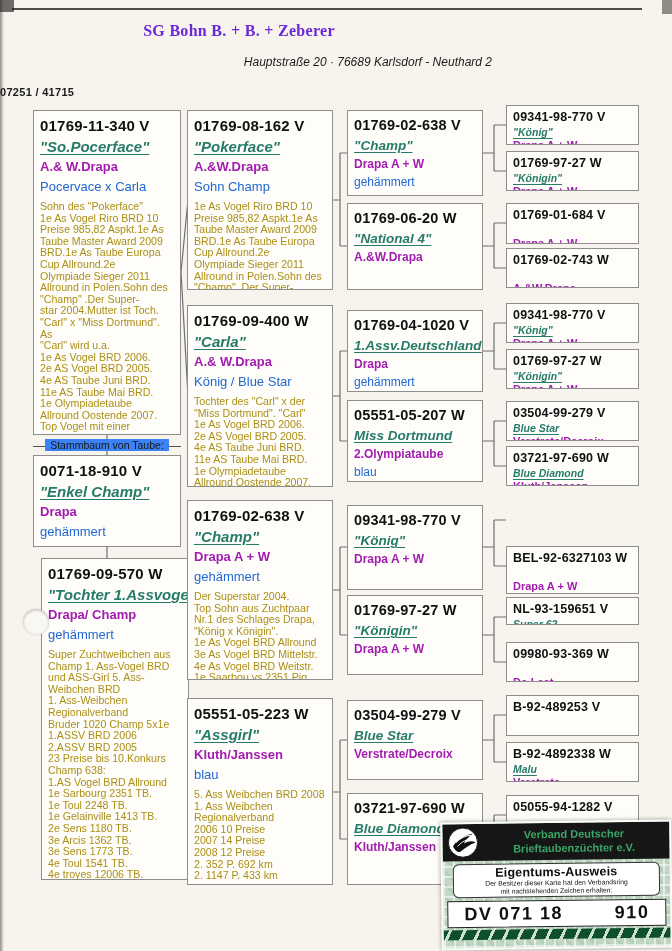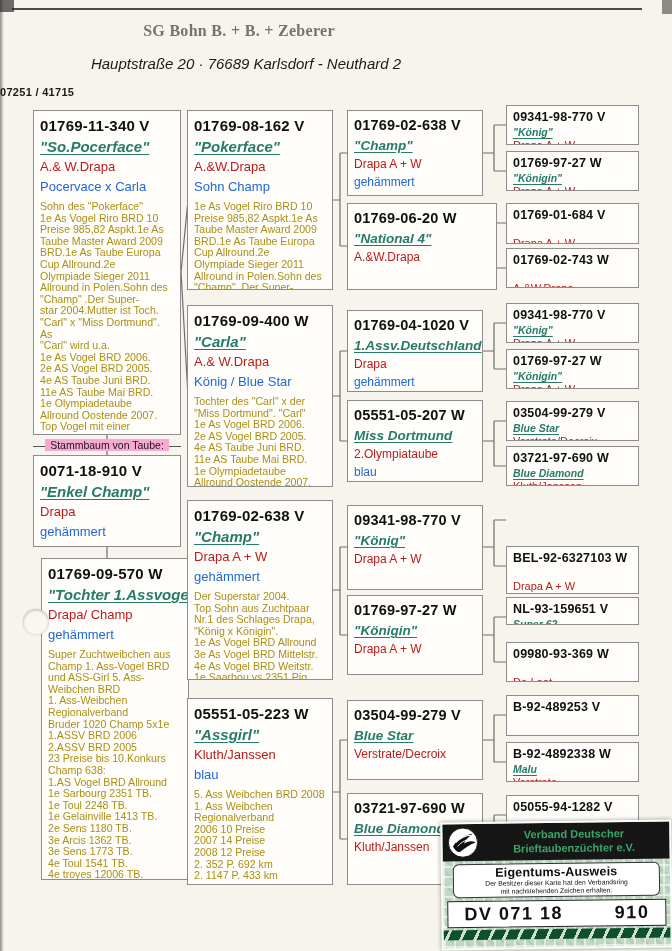--- a/index.html
+++ b/index.html
@@ -10,51 +10,51 @@
   .scan-top{position:absolute;left:12px;top:8px;width:630px;height:2px;background:#23221f;opacity:.8;z-index:3;}
   .scan-left{position:absolute;left:0;top:0;width:4px;height:951px;
              background:linear-gradient(90deg,rgba(45,42,36,.5),rgba(45,42,36,0));z-index:3;}
   .scan-corner-tl{position:absolute;left:0;top:0;width:14px;height:12px;background:#23221f;opacity:.65;z-index:3;}
   .scan-corner-tr{position:absolute;right:0;top:0;width:10px;height:14px;background:#23221f;opacity:.5;z-index:3;}
   .punch-hole{position:absolute;left:23px;top:609px;width:26px;height:26px;border-radius:50%;
               background:#f9f7f1;box-shadow:inset 0 1px 3px rgba(0,0,0,.25),0 0 2px rgba(0,0,0,.15);z-index:6;}
 
   
   .hdr-title{position:absolute;left:0;top:22px;width:478px;text-align:center;
-             font-family:"Liberation Serif",serif;font-weight:bold;font-size:16px;color:#737373;letter-spacing:.3px;}
-  .hdr-addr{position:absolute;left:0;top:55px;width:492px;text-align:center;
-            font-style:italic;font-size:15px;color:#1b1b1b;}
+             font-family:"Liberation Serif",serif;font-weight:bold;font-size:16px;color:#6d28d9;letter-spacing:.3px;}
+  .hdr-addr{position:absolute;left:0;top:55px;width:492px;text-align:right;
+            font-style:italic;font-size:12px;color:#1b1b1b;}
   .hdr-phone{position:absolute;left:0;top:86px;width:466px;text-align:left;
              font-weight:bold;font-size:11px;color:#1b1b1b;letter-spacing:.3px;}
 
   
   .pbox{position:absolute;background:#fefdfa;border:1px solid #8d8d8d;box-sizing:border-box;
         padding:6px 6px 4px;overflow:hidden;z-index:2;}
   .ring{font-weight:bold;color:#101010;font-size:15px;letter-spacing:.2px;margin-bottom:4px;white-space:nowrap;}
   .pname{font-weight:bold;font-style:italic;color:#267b69;font-size:15px;text-decoration:underline;
          text-underline-offset:2px;margin-bottom:4px;white-space:nowrap;}
-  .breeder{font-weight:normal;color:#b91c1c;font-size:13px;margin-bottom:5px;white-space:nowrap;}
+  .breeder{font-weight:bold;color:#a21caf;font-size:13px;margin-bottom:5px;white-space:nowrap;}
   .strain{color:#2268d2;font-size:13px;margin-bottom:7px;white-space:nowrap;}
   .details{color:#ab8f15;font-size:10.6px;line-height:11.6px;white-space:pre-line;}
 
   .sbox .ring{font-size:14.5px;margin-bottom:5px;}
   .sbox .pname{font-size:13.5px;margin-bottom:4px;}
   .sbox .breeder{font-size:12px;margin-bottom:4px;}
   .sbox .strain{font-size:12px;margin-bottom:0;}
 
   .tbox{padding:4px 6px 2px;}
   .tbox .ring{font-size:12.5px;line-height:14px;margin-bottom:2px;}
   .tbox .pname{font-size:10.5px;line-height:12px;margin-bottom:1px;min-height:12px;}
   .tbox .breeder{font-size:11px;line-height:12.5px;margin-bottom:0;}
 
   
   .stamm-rule{position:absolute;left:33px;top:446px;width:148px;border-top:1.3px solid #555;z-index:2;}
   .stamm-label{position:absolute;left:33px;top:439px;width:148px;text-align:center;z-index:4;
                font-size:10.5px;color:#161616;}
-  .stamm-label span{background:#f9a8d4;padding:0 5px;}
+  .stamm-label span{background:#3b82f6;padding:0 5px;}
 
   .connectors{position:absolute;left:0;top:0;z-index:1;}
 
   
   .stamp{position:absolute;left:441px;top:821px;width:231px;height:128px;background:#fdfdfb;
          padding:2px;box-sizing:border-box;transform:rotate(-.7deg);z-index:10;
          box-shadow:0 0 4px rgba(0,0,0,.4);}
   .stamp-in{width:100%;height:100%;position:relative;overflow:hidden;background-color:#c2d8c5;
     background-image:repeating-linear-gradient(0deg,rgba(255,255,255,.55) 0 2px,transparent 2px 10px),
                      repeating-linear-gradient(90deg,rgba(255,255,255,.55) 0 2px,transparent 2px 10px),
@@ -225,21 +225,21 @@
 2.   352 P. 692 km
 2. 1147 P. 433 km</div>
   </div>
 
   <div class="pbox sbox" style="left:347px;top:110px;width:136px;height:86px">
     <div class="ring">01769-02-638 V</div>
     <div class="pname">"Champ"</div>
     <div class="breeder">Drapa A + W</div>
     <div class="strain">gehämmert</div>
   </div>
-  <div class="pbox sbox" style="left:347px;top:203px;width:150px;height:87px">
+  <div class="pbox sbox" style="left:347px;top:203px;width:136px;height:87px">
     <div class="ring">01769-06-20 W</div>
     <div class="pname">"National 4"</div>
     <div class="breeder">A.&amp;W.Drapa</div>
     <div class="strain"></div>
   </div>
   <div class="pbox sbox" style="left:347px;top:310px;width:136px;height:82px">
     <div class="ring">01769-04-1020 V</div>
     <div class="pname">1.Assv.Deutschland</div>
     <div class="breeder">Drapa</div>
     <div class="strain">gehämmert</div>

